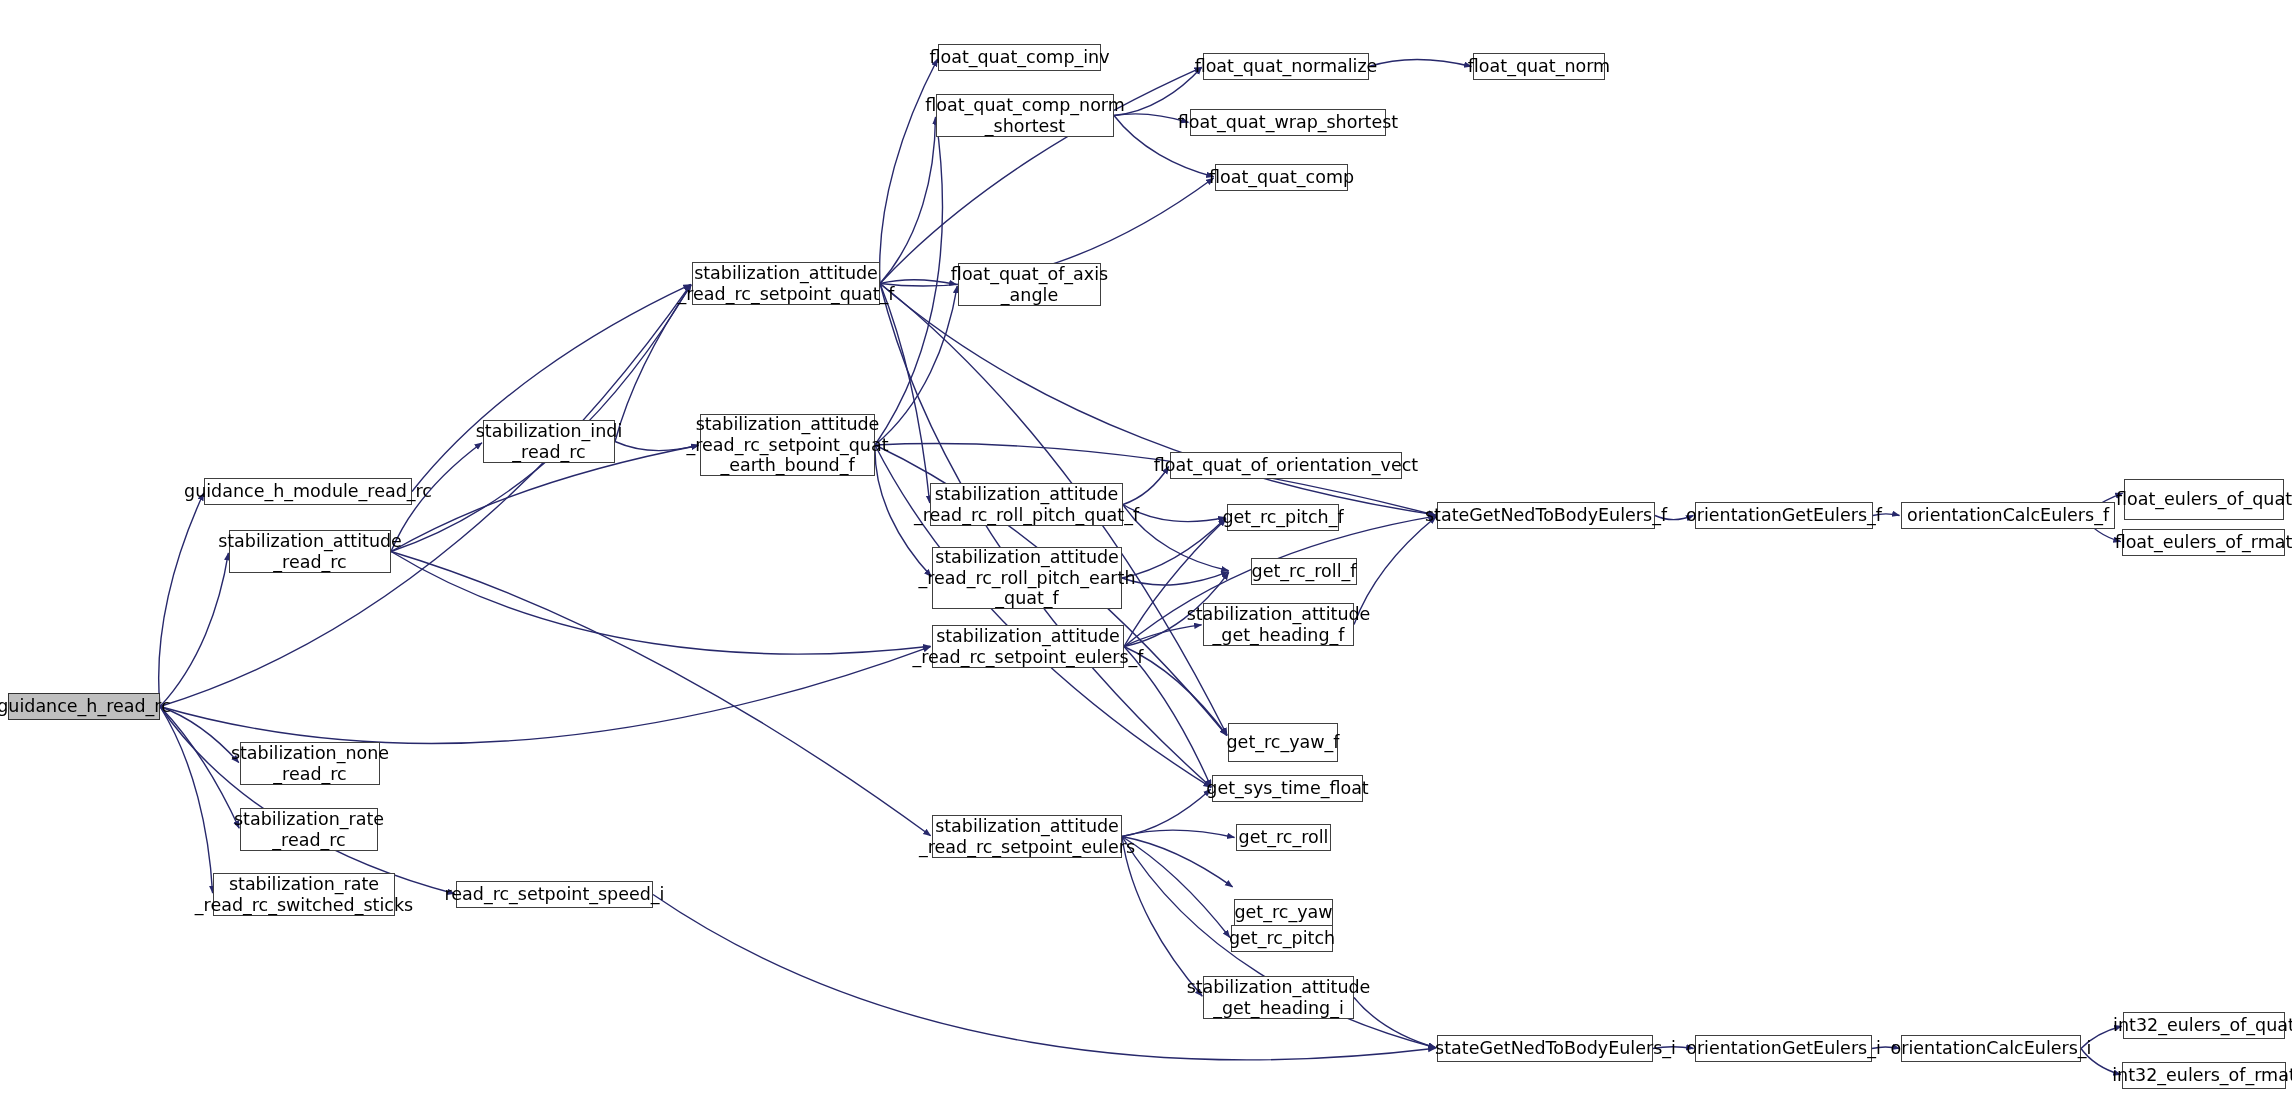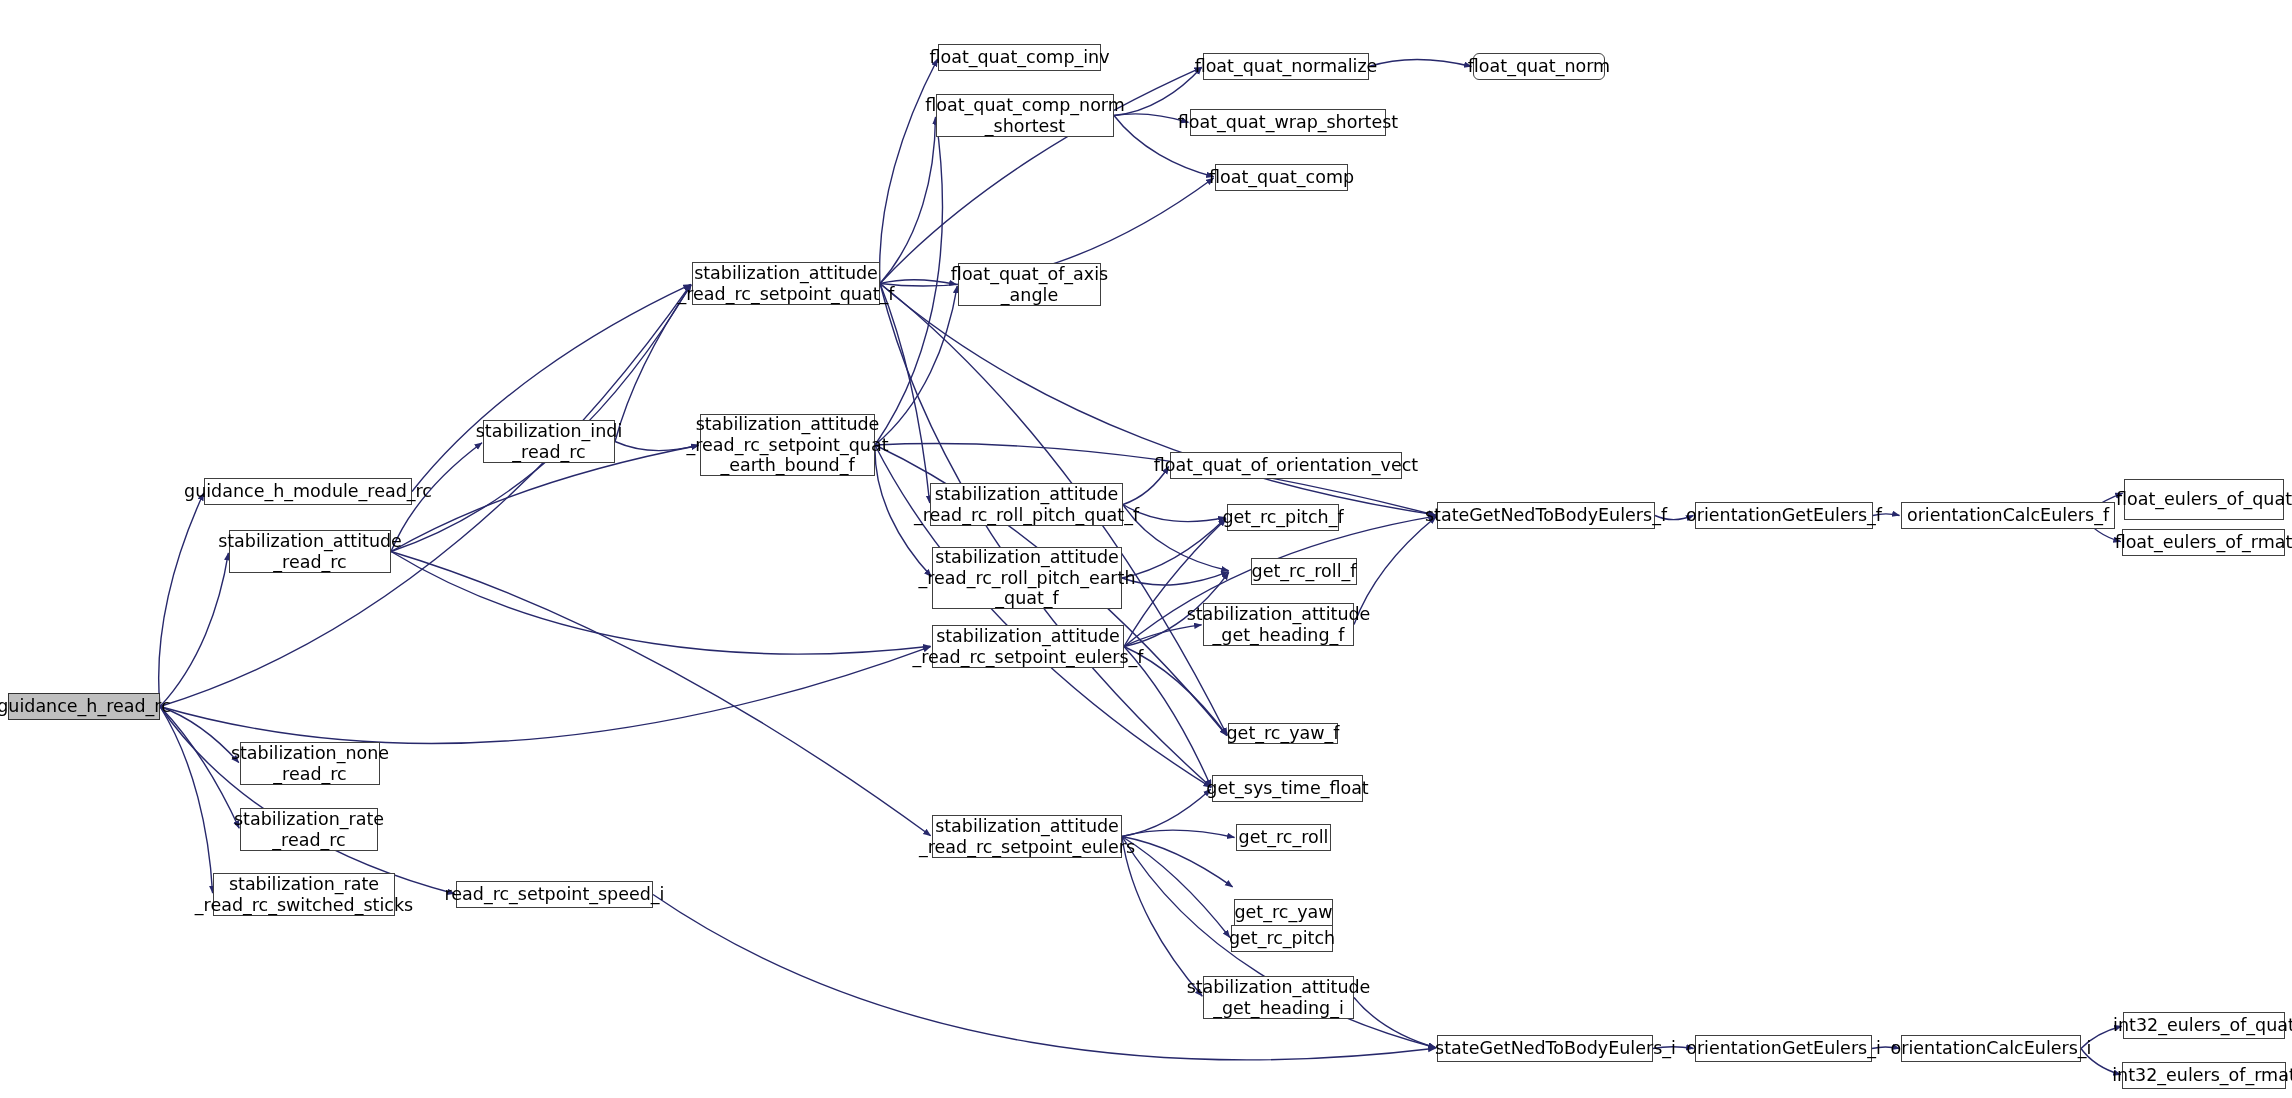--- a/index.html
+++ b/index.html
@@ -139,27 +139,27 @@
       <div class="node" style="left: 932px; top: 815px; width: 190px; height: 43px;"><span class="lbl">stabilization_attitude
 _read_rc_setpoint_eulers</span></div>
       <div class="node" style="left: 938px; top: 44px; width: 163px; height: 27px;"><span class="lbl">float_quat_comp_inv</span></div>
       <div class="node" style="left: 936px; top: 94px; width: 178px; height: 43px;"><span class="lbl">float_quat_comp_norm
 _shortest</span></div>
       <div class="node" style="left: 958px; top: 263px; width: 143px; height: 43px;"><span class="lbl">float_quat_of_axis
 _angle</span></div>
       <div class="node" style="left: 1203px; top: 53px; width: 166px; height: 27px;"><span class="lbl">float_quat_normalize</span></div>
       <div class="node" style="left: 1190px; top: 109px; width: 196px; height: 27px;"><span class="lbl">float_quat_wrap_shortest</span></div>
       <div class="node" style="left: 1215px; top: 164px; width: 133px; height: 27px;"><span class="lbl">float_quat_comp</span></div>
-      <div class="node" style="left: 1473px; top: 53px; width: 132px; height: 27px; border-radius: 6px;"><span class="lbl">float_quat_norm</span></div>
+      <div class="node" style="left: 1473px; top: 53px; width: 132px; height: 27px;"><span class="lbl">float_quat_norm</span></div>
       <div class="node" style="left: 1170px; top: 452px; width: 232px; height: 27px;"><span class="lbl">float_quat_of_orientation_vect</span></div>
       <div class="node" style="left: 1227px; top: 504px; width: 112px; height: 27px;"><span class="lbl">get_rc_pitch_f</span></div>
       <div class="node" style="left: 1230px; top: 558px; width: 106px; height: 27px; margin-left: 21px;"><span class="lbl">get_rc_roll_f</span></div>
       <div class="node" style="left: 1203px; top: 603px; width: 151px; height: 43px;"><span class="lbl">stabilization_attitude
 _get_heading_f</span></div>
-      <div class="node" style="left: 1228px; top: 723px; width: 110px; height: 21px;"><span class="lbl">get_rc_yaw_f</span></div>
+      <div class="node" style="left: 1228px; top: 723px; width: 110px; height: 39px;"><span class="lbl">get_rc_yaw_f</span></div>
       <div class="node" style="left: 1212px; top: 775px; width: 151px; height: 27px;"><span class="lbl">get_sys_time_float</span></div>
       <div class="node" style="left: 1236px; top: 824px; width: 95px; height: 27px;"><span class="lbl">get_rc_roll</span></div>
       <div class="node" style="left: 1234px; top: 874px; width: 99px; height: 27px; margin-top: 25px;"><span class="lbl">get_rc_yaw</span></div>
       <div class="node" style="left: 1231px; top: 925px; width: 102px; height: 27px;"><span class="lbl">get_rc_pitch</span></div>
       <div class="node" style="left: 1203px; top: 976px; width: 151px; height: 43px;"><span class="lbl">stabilization_attitude
 _get_heading_i</span></div>
       <div class="node" style="left: 1437px; top: 502px; width: 218px; height: 27px;"><span class="lbl">stateGetNedToBodyEulers_f</span></div>
       <div class="node" style="left: 1695px; top: 502px; width: 178px; height: 27px;"><span class="lbl">orientationGetEulers_f</span></div>
       <div class="node" style="left: 1901px; top: 502px; width: 214px; height: 27px;"><span class="lbl">orientationCalcEulers_f</span></div>
       <div class="node" style="left: 2124px; top: 479px; width: 160px; height: 41px;"><span class="lbl">float_eulers_of_quat</span></div>

